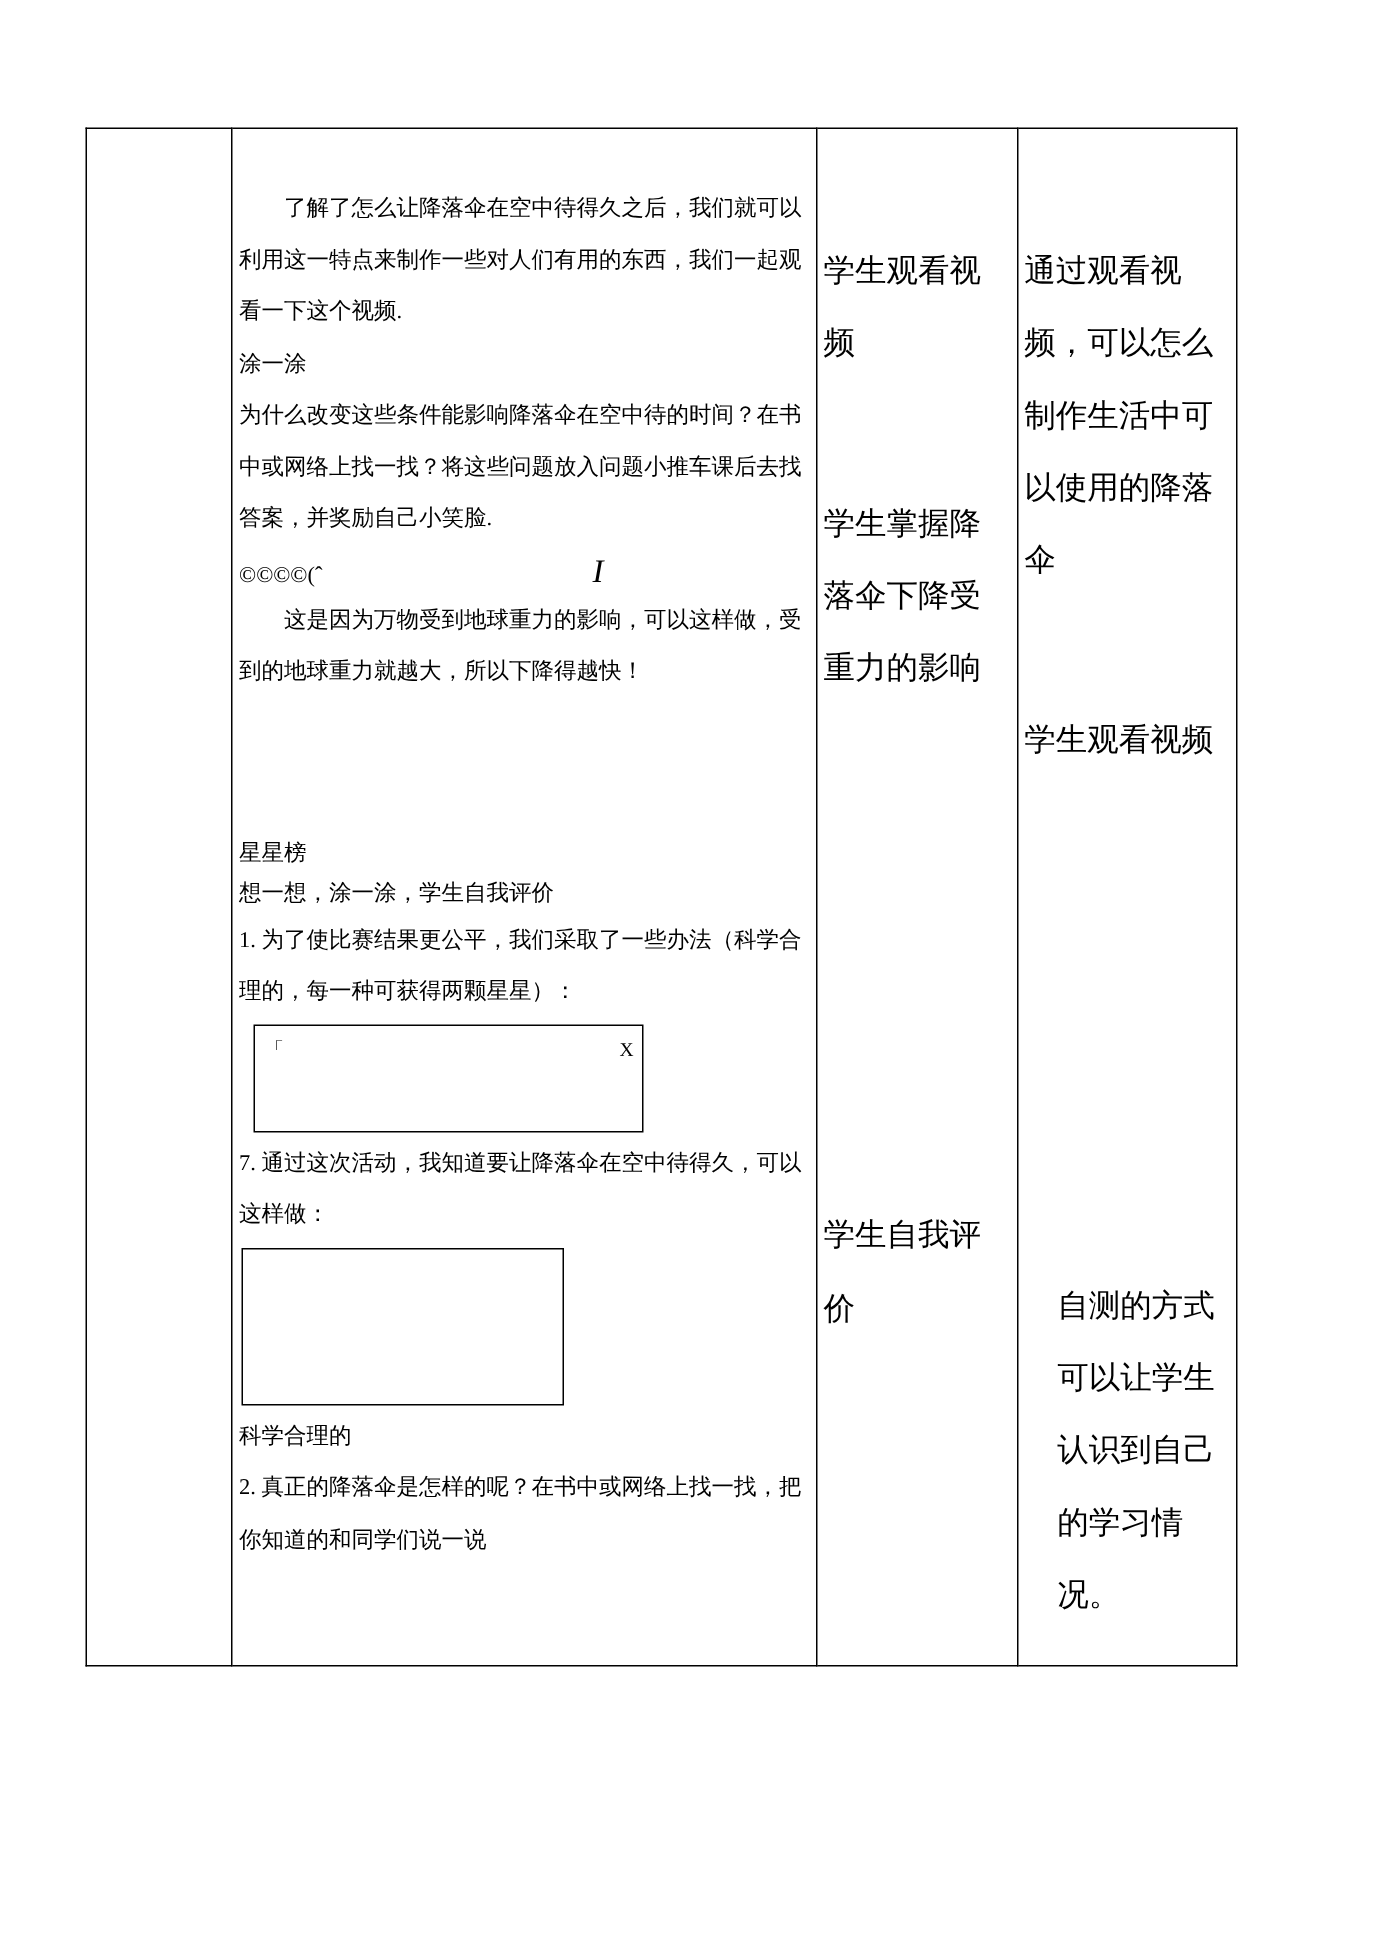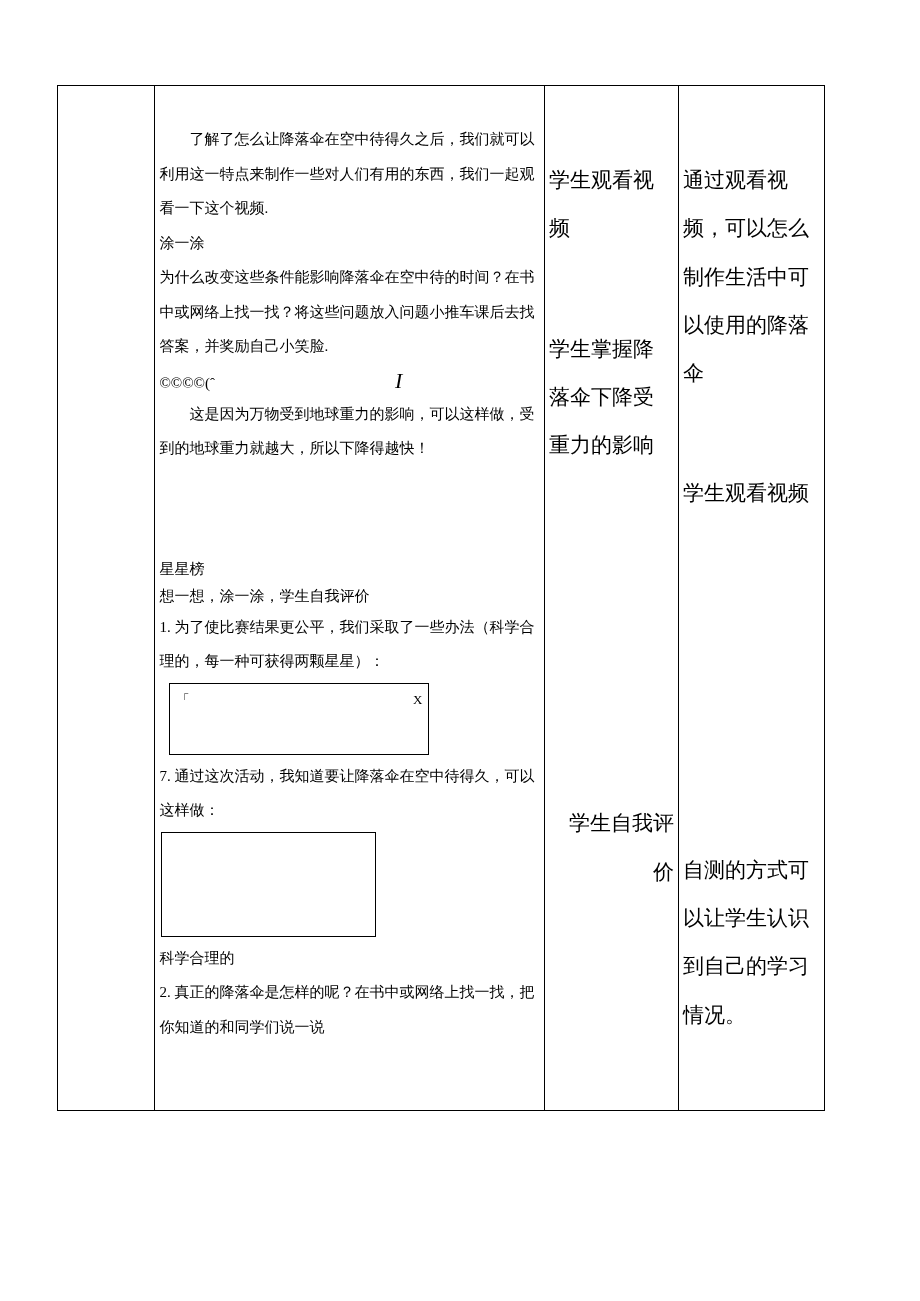--- a/index.html
+++ b/index.html
@@ -105,27 +105,27 @@
       line-height: 2.3;
     }
     .top-gap-1 {
       padding-top: 70px;
     }
     .c3-block2 {
       margin-top: 72px;
     }
     .c3-block3 {
       margin-top: 330px;
-      text-align: right;
     }
     .c4-block2 {
       margin-top: 72px;
     }
     .c4-block3 {
       margin-top: 328px;
+      margin-left: 22px;
     }
   </style>
 </head>
 <body>
 
 <div class="page-container">
   <table class="outer-table">
     <tbody>
         <tr>
       <td class="col1"></td>

